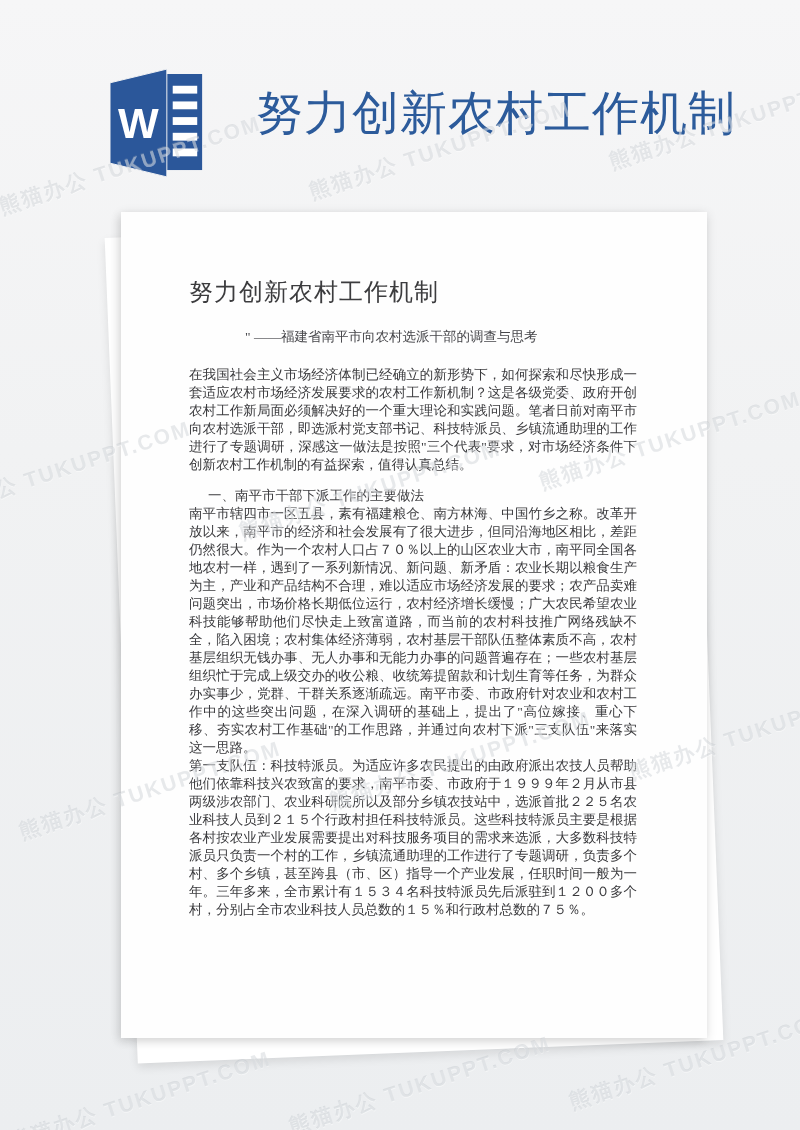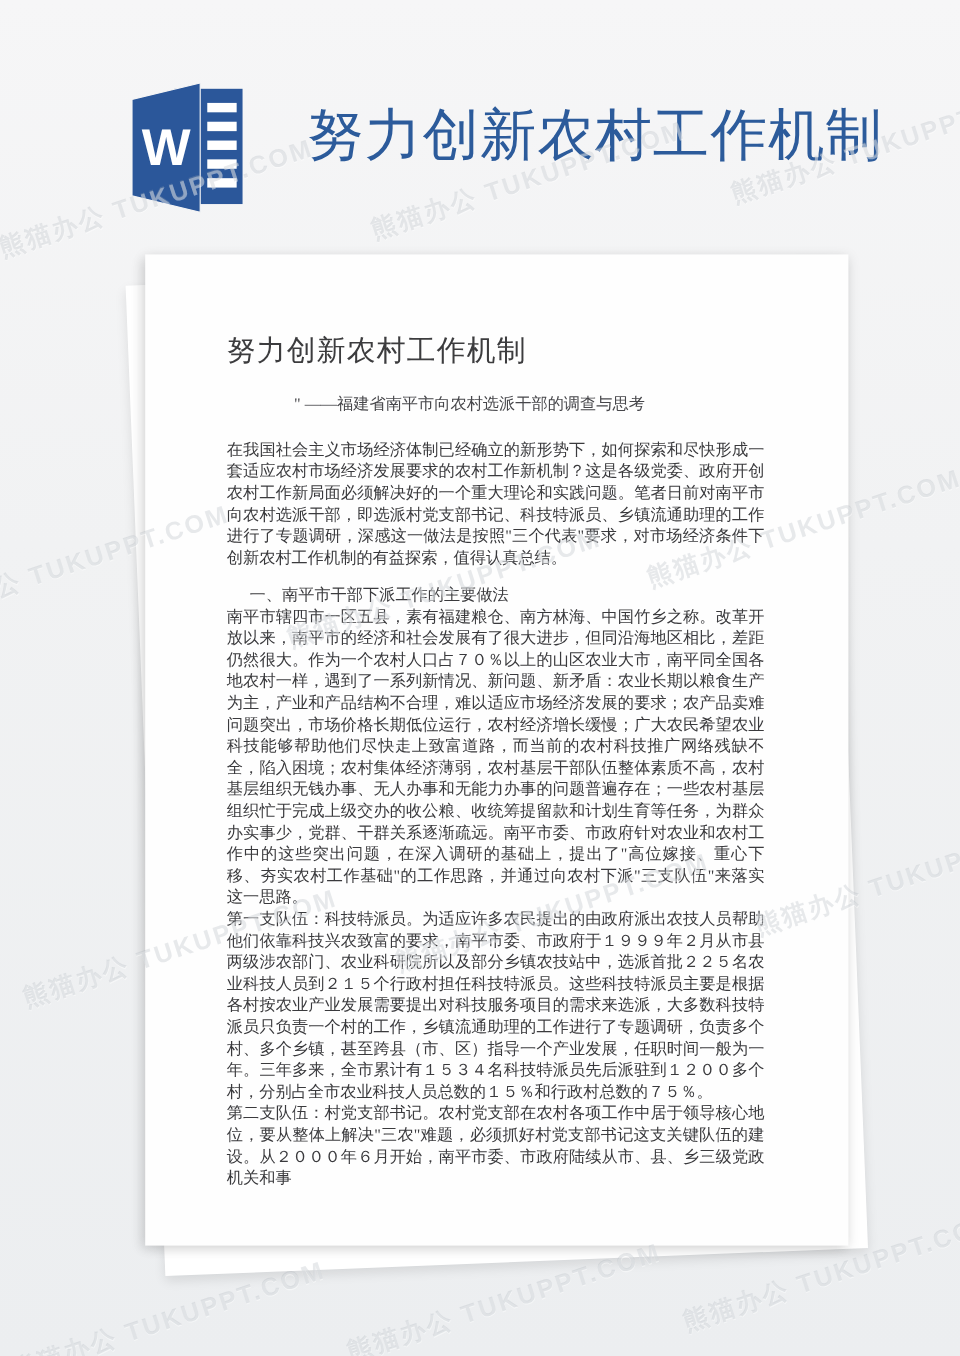--- a/index.html
+++ b/index.html
@@ -116,21 +116,20 @@
 
   <div class="page-back"></div>
 
   <div class="page-main">
     <h2 class="doc-title">努力创新农村工作机制</h2>
     <p class="doc-subtitle">" ——福建省南平市向农村选派干部的调查与思考</p>
     <p class="body-par">在我国社会主义市场经济体制已经确立的新形势下，如何探索和尽快形成一套适应农村市场经济发展要求的农村工作新机制？这是各级党委、政府开创农村工作新局面必须解决好的一个重大理论和实践问题。笔者日前对南平市向农村选派干部，即选派村党支部书记、科技特派员、乡镇流通助理的工作进行了专题调研，深感这一做法是按照"三个代表"要求，对市场经济条件下创新农村工作机制的有益探索，值得认真总结。</p>
     <p class="body-par section-heading">一、南平市干部下派工作的主要做法</p>
     <p class="body-par">南平市辖四市一区五县，素有福建粮仓、南方林海、中国竹乡之称。改革开放以来，南平市的经济和社会发展有了很大进步，但同沿海地区相比，差距仍然很大。作为一个农村人口占７０％以上的山区农业大市，南平同全国各地农村一样，遇到了一系列新情况、新问题、新矛盾：农业长期以粮食生产为主，产业和产品结构不合理，难以适应市场经济发展的要求；农产品卖难问题突出，市场价格长期低位运行，农村经济增长缓慢；广大农民希望农业科技能够帮助他们尽快走上致富道路，而当前的农村科技推广网络残缺不全，陷入困境；农村集体经济薄弱，农村基层干部队伍整体素质不高，农村基层组织无钱办事、无人办事和无能力办事的问题普遍存在；一些农村基层组织忙于完成上级交办的收公粮、收统筹提留款和计划生育等任务，为群众办实事少，党群、干群关系逐渐疏远。南平市委、市政府针对农业和农村工作中的这些突出问题，在深入调研的基础上，提出了"高位嫁接、重心下移、夯实农村工作基础"的工作思路，并通过向农村下派"三支队伍"来落实这一思路。</p>
     <p class="body-par">第一支队伍：科技特派员。为适应许多农民提出的由政府派出农技人员帮助他们依靠科技兴农致富的要求，南平市委、市政府于１９９９年２月从市县两级涉农部门、农业科研院所以及部分乡镇农技站中，选派首批２２５名农业科技人员到２１５个行政村担任科技特派员。这些科技特派员主要是根据各村按农业产业发展需要提出对科技服务项目的需求来选派，大多数科技特派员只负责一个村的工作，乡镇流通助理的工作进行了专题调研，负责多个村、多个乡镇，甚至跨县（市、区）指导一个产业发展，任职时间一般为一年。三年多来，全市累计有１５３４名科技特派员先后派驻到１２００多个村，分别占全市农业科技人员总数的１５％和行政村总数的７５％。</p>
-    <p class="body-par">第二支队伍：村党支部书记。农村党支部在农村各项工作中居于领导核心地位，要从整体上解决"三农"难题，必须抓好村党支部书记这支关键队伍的建设。从２０００年６月开始，南平市委、市政府陆续从市、县、乡三级党政机关和事</p>
   </div>
 
   <div class="watermark-layer">
       <span class="wm" style="left: 130px; top: 165px;">熊猫办公 TUKUPPT.COM</span>
       <span class="wm" style="left: 440px; top: 150px;">熊猫办公 TUKUPPT.COM</span>
       <span class="wm" style="left: 740px; top: 120px;">熊猫办公 TUKUPPT.COM</span>
       <span class="wm" style="left: 60px; top: 470px;">熊猫办公 TUKUPPT.COM</span>
       <span class="wm" style="left: 370px; top: 490px;">熊猫办公 TUKUPPT.COM</span>
       <span class="wm" style="left: 670px; top: 440px;">熊猫办公 TUKUPPT.COM</span>
       <span class="wm" style="left: 150px; top: 790px;">熊猫办公 TUKUPPT.COM</span>

